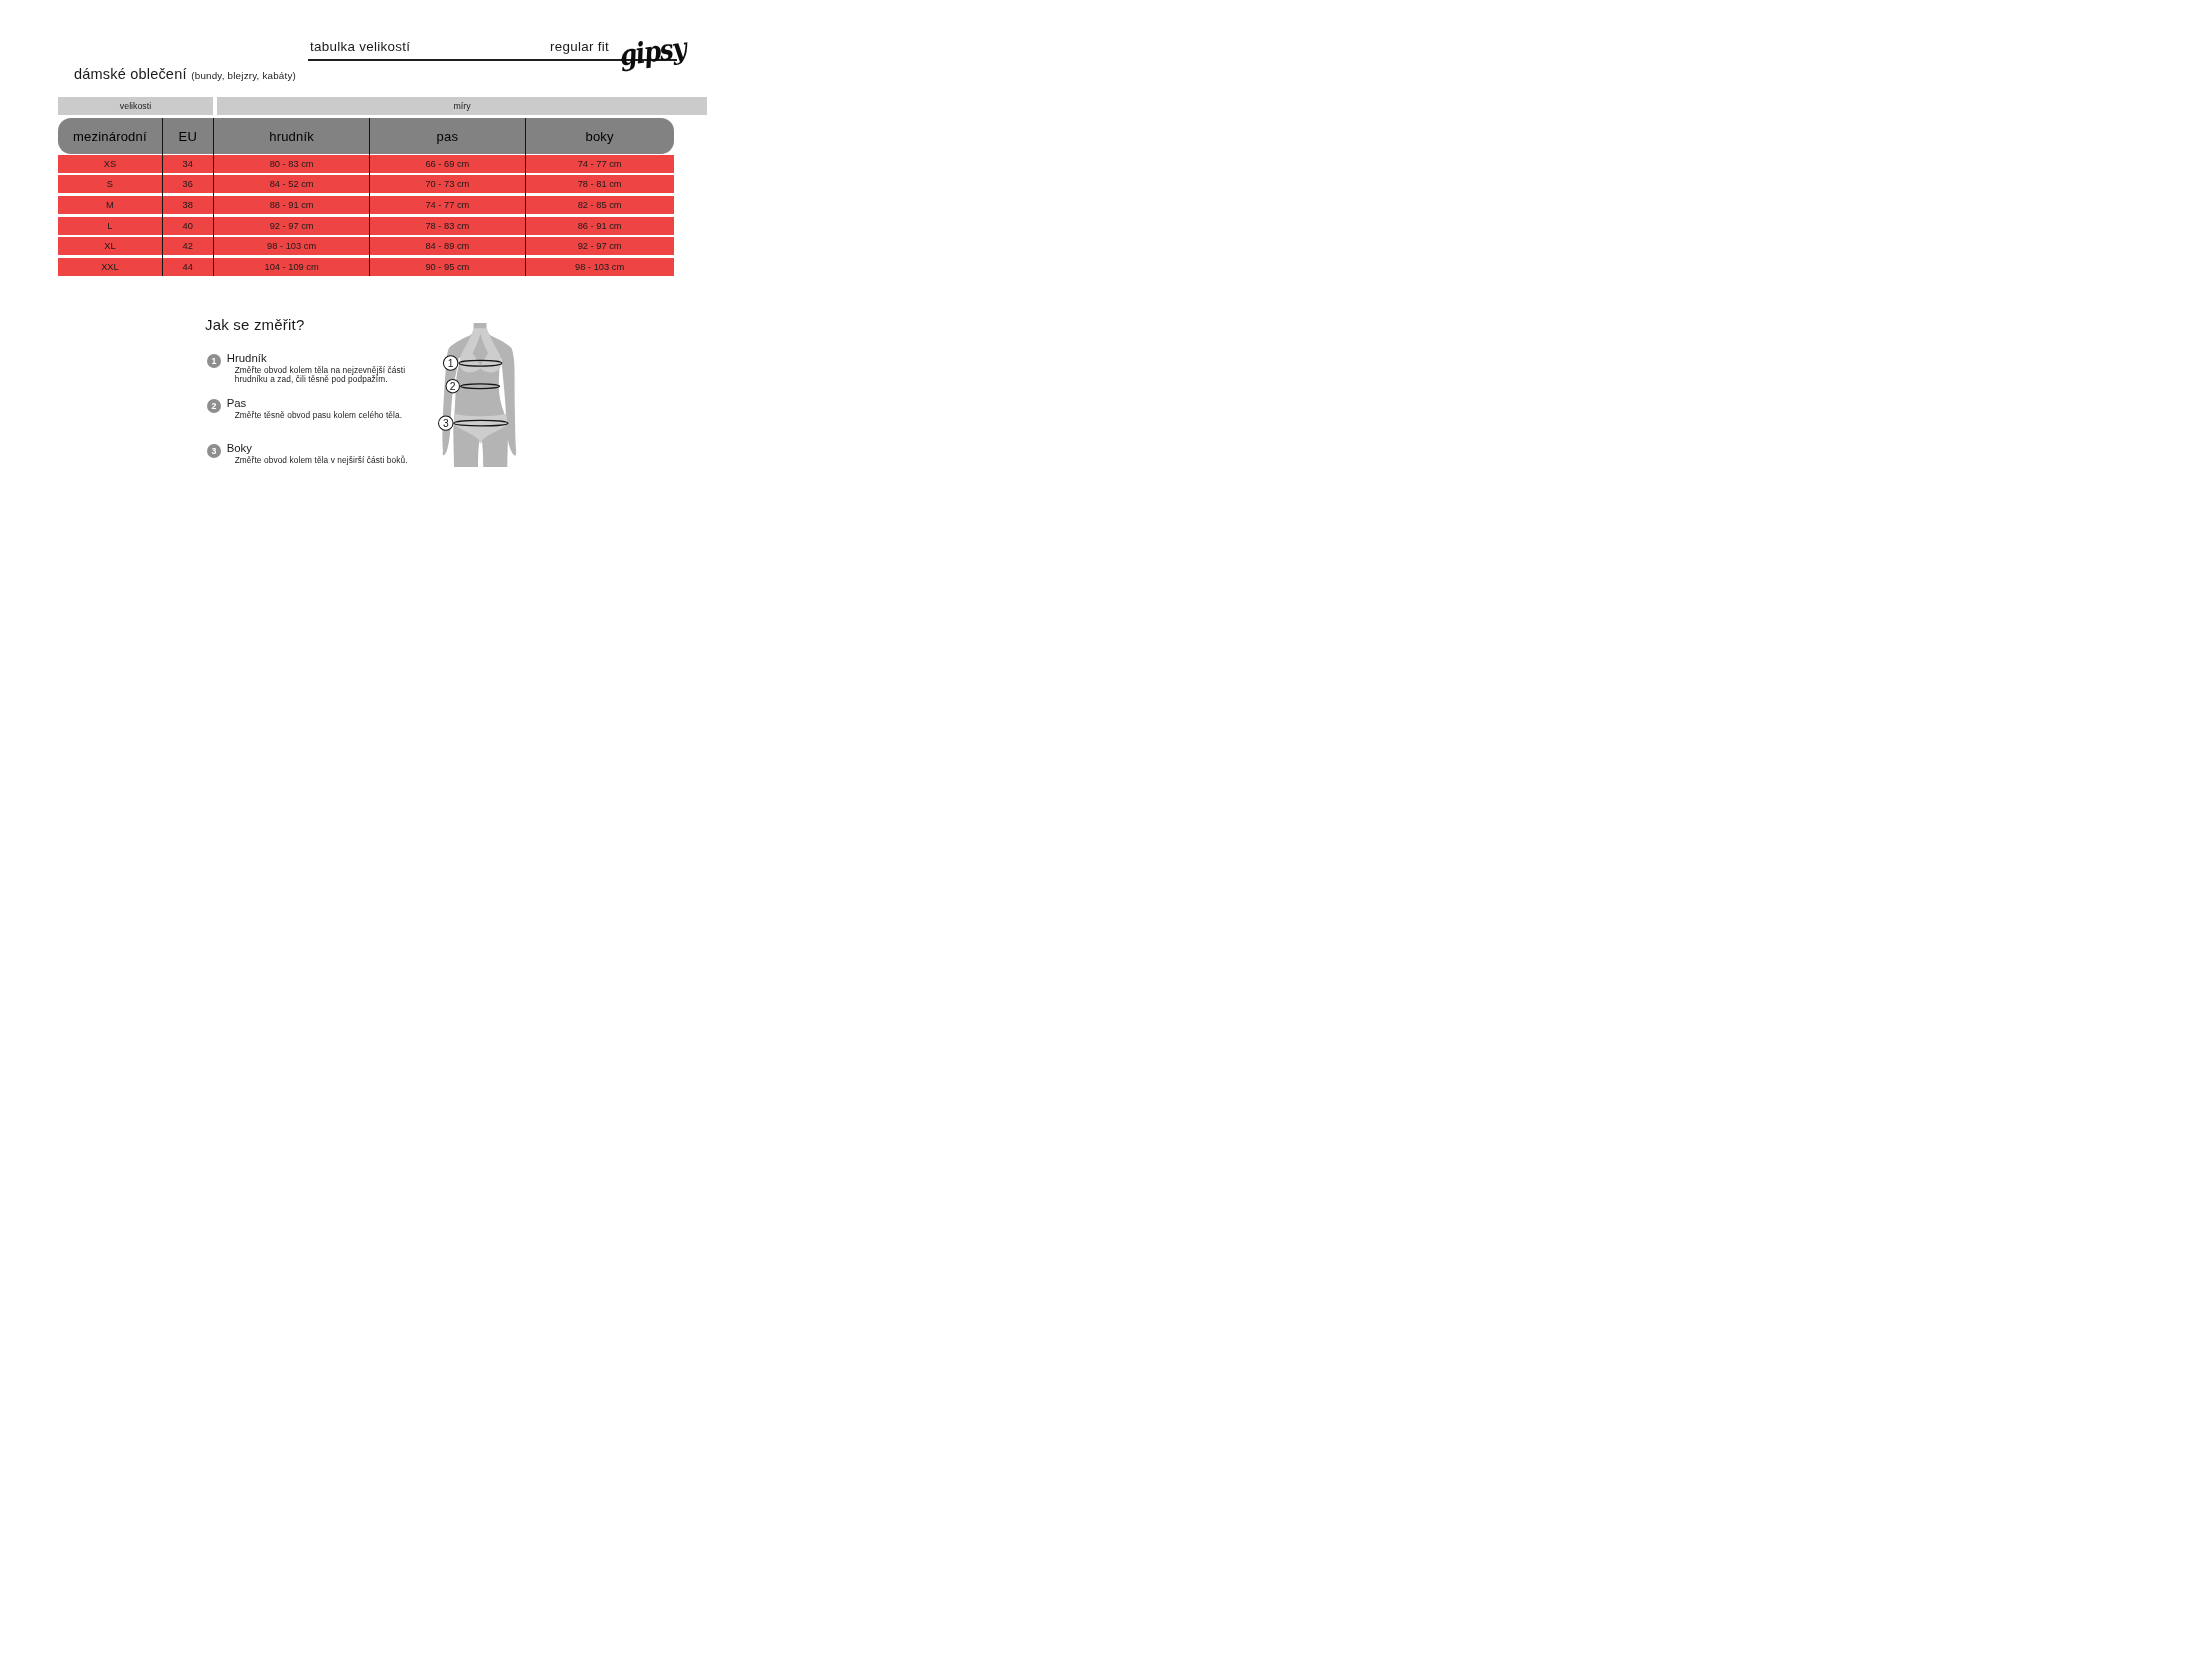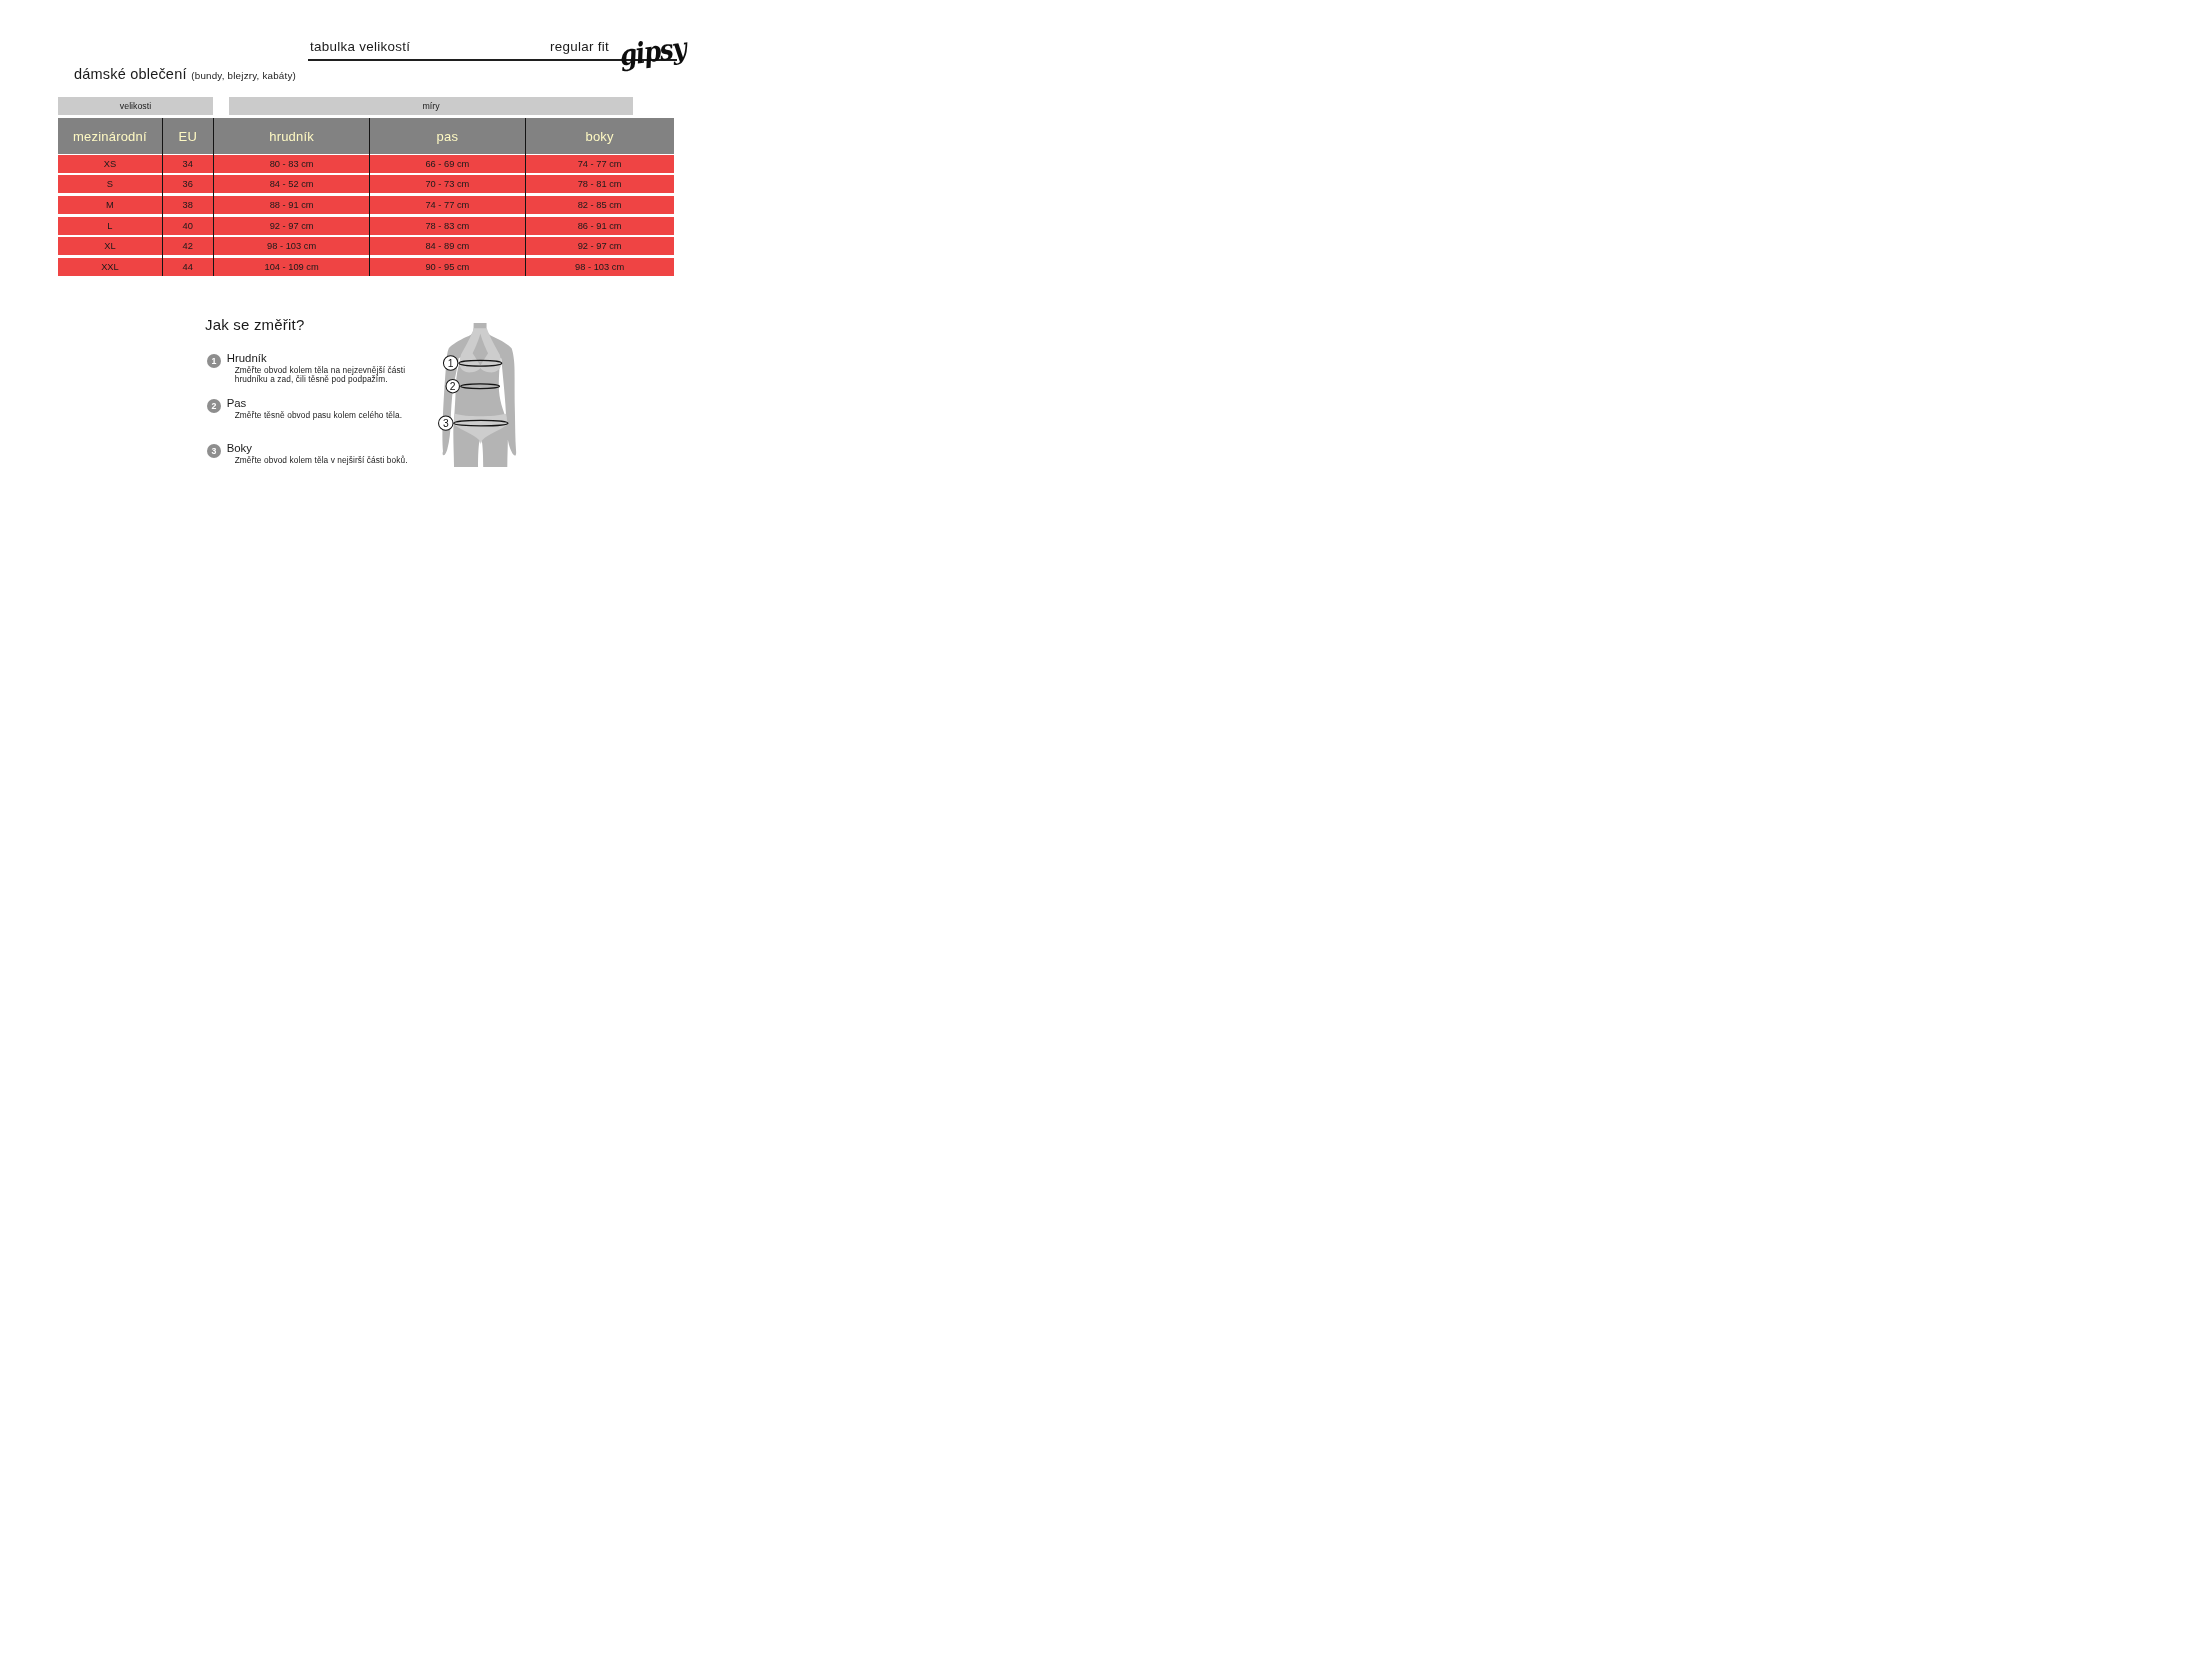--- a/index.html
+++ b/index.html
@@ -14,22 +14,22 @@
   .brand-box{left:618px;top:18.6px;width:72px;height:62px;}
 
   
   .section-row{left:74px;top:66px;display:flex;align-items:baseline;gap:4.7px;white-space:nowrap;}
   .section-main{font-size:14.5px;letter-spacing:0.2px;}
   .section-sub{font-size:9.8px;letter-spacing:0.2px;}
 
   
   .band{top:97px;height:18px;background:#cbcbcb;display:flex;align-items:center;justify-content:center;font-size:8.8px;}
   .band-sizes{left:58px;width:155px;}
-  .band-measures{left:217px;width:404px;margin-left:12px;}
-  .thead{left:58px;top:118px;width:616px;height:36px;background:#828282;display:flex;color:#fef9c3;font-size:13px;letter-spacing:0.2px;}
+  .band-measures{left:217px;width:490px;}
+  .thead{left:58px;top:118px;width:616px;height:36px;background:#828282;display:flex;color:#000000;font-size:13px;letter-spacing:0.2px;border-radius:13px;}
   .trow{left:58px;width:616px;height:18px;background:#ef4444;display:flex;font-size:9.3px;}
   .r0{top:155px}.r1{top:175px}.r2{top:196px}.r3{top:217px}.r4{top:237px}.r5{top:258px}
   .cell{display:flex;align-items:center;justify-content:center;}
   .c0{width:104px}.c1{width:52px}.c2{width:156px}.c3{width:156px}.c4{width:149px}
   .vline{top:118px;height:158px;width:1px;background:#141414;}
   .v0{left:162px}.v1{left:213px}.v2{left:369px}.v3{left:525px}
 
   
   .howto-title{left:205px;top:316px;font-size:15px;letter-spacing:0.2px;}
   .step{left:207px;display:flex;gap:5.7px;}

